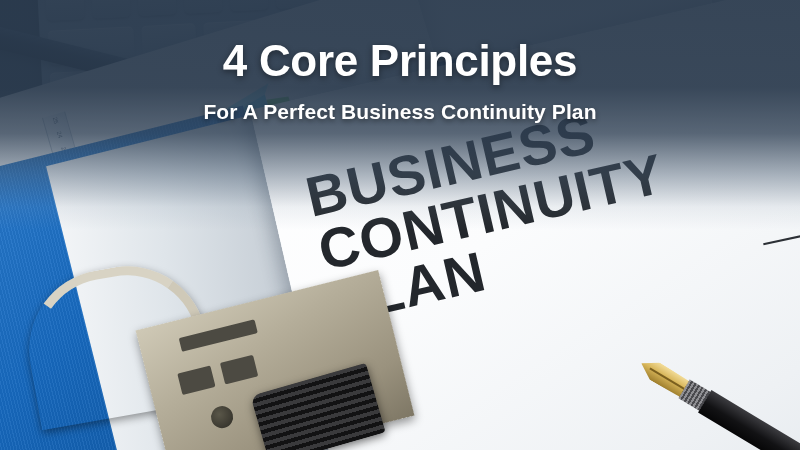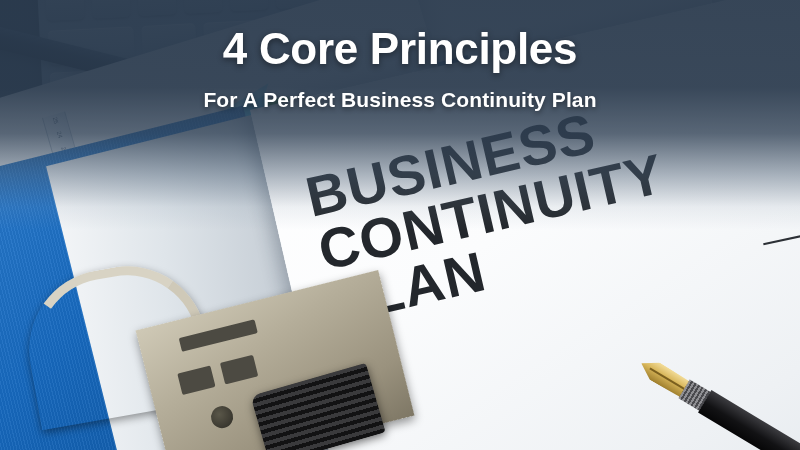--- a/index.html
+++ b/index.html
@@ -217,21 +217,21 @@
       rgba(120,140,160,.12) 90%,
       rgba(255,255,255,0) 100%);
   }
 
   
   .headline{
     position:absolute;left:0;top:26px;width:800px;text-align:center;
     color:#ffffff;
   }
   .headline h1{
-    margin:0;
+    margin:12px;
     font-family:"Liberation Sans", sans-serif;
     font-weight:700;
     font-size:44px;line-height:1.05;
     letter-spacing:-.3px;
     text-shadow:0 2px 6px rgba(0,0,0,.45);
   }
   .headline h2{
     margin:16px 0 0 0;
     font-family:"Liberation Sans", sans-serif;
     font-weight:700;

